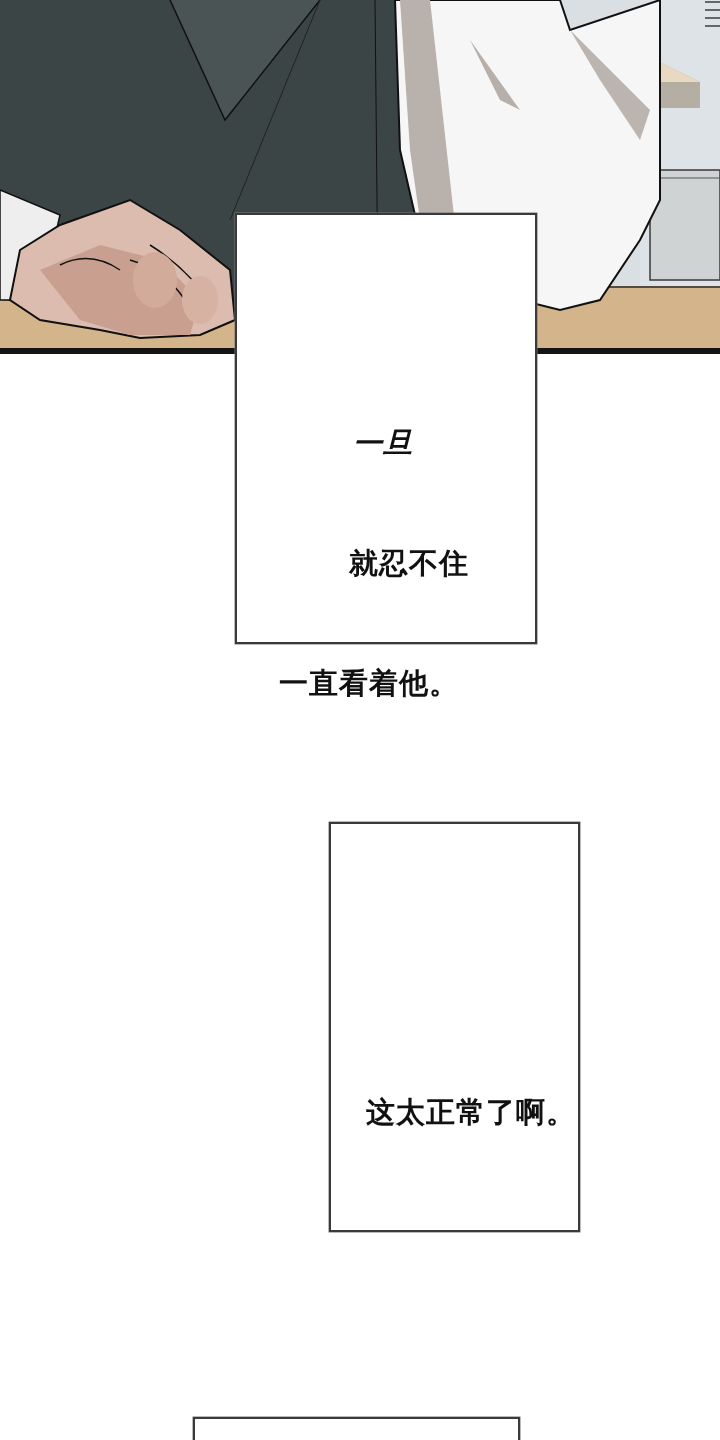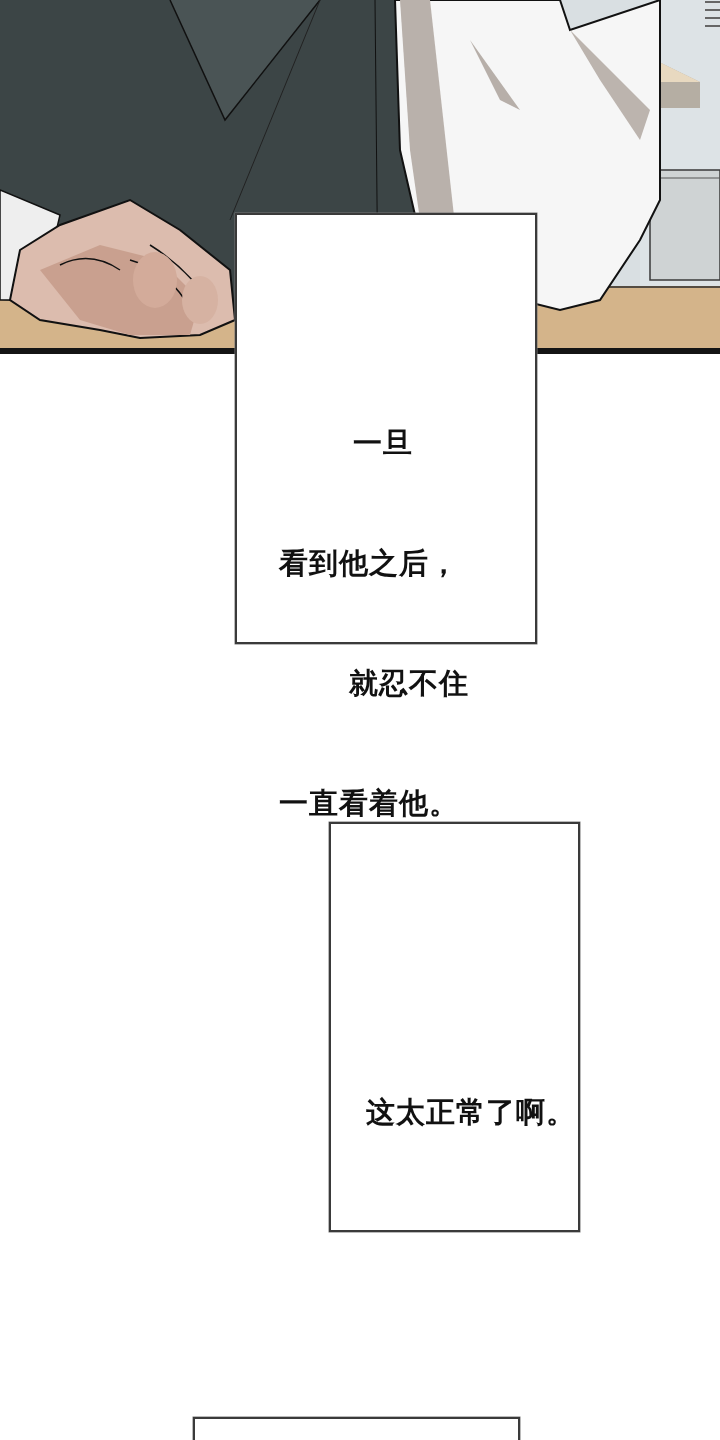--- a/index.html
+++ b/index.html
@@ -57,22 +57,21 @@
     <path d="M130 260 Q165 270 185 300" fill="none" stroke="#111" stroke-width="1.5"></path>
     <path d="M150 245 Q190 270 215 310" fill="none" stroke="#111" stroke-width="1.5"></path>
     <ellipse cx="155" cy="280" rx="22" ry="28" fill="#d3ab9a"></ellipse>
     <ellipse cx="200" cy="300" rx="18" ry="24" fill="#d6b2a2"></ellipse>
   </svg>
 </div>
 <div class="panel-border-bottom"></div>
 
 <div class="caption-box" id="box1">
   <div class="caption-text" style="left:38px; top:128px; width:230px; text-align:center;">
-    <span class="line" style="text-align:left; padding-left:78px;">一旦</span>
-    <span class="line" style="text-align:left; padding-left:4px;">看到他之后，</span>
+    <span class="line" style="text-align:left; padding-left:78px;font-style:italic;">一旦</span>
     <span class="line" style="text-align:center; padding-left:38px;">就忍不住</span>
     <span class="line" style="text-align:left; padding-left:4px;">一直看着他。</span>
   </div>
 </div>
 
 <div class="caption-box" id="box2">
   <div class="caption-text" style="left:35px; top:188px;">
     <span class="line">这太正常了啊。</span>
   </div>
 </div>

